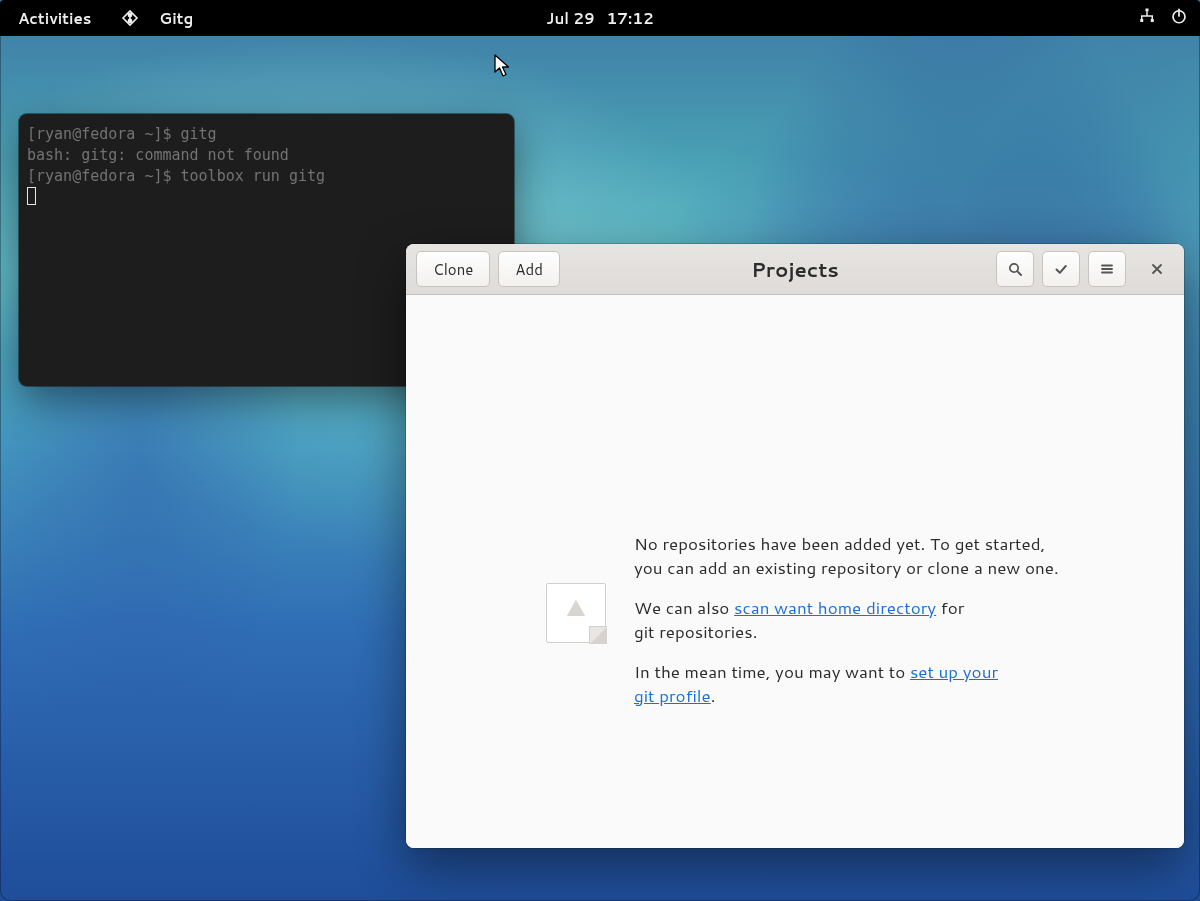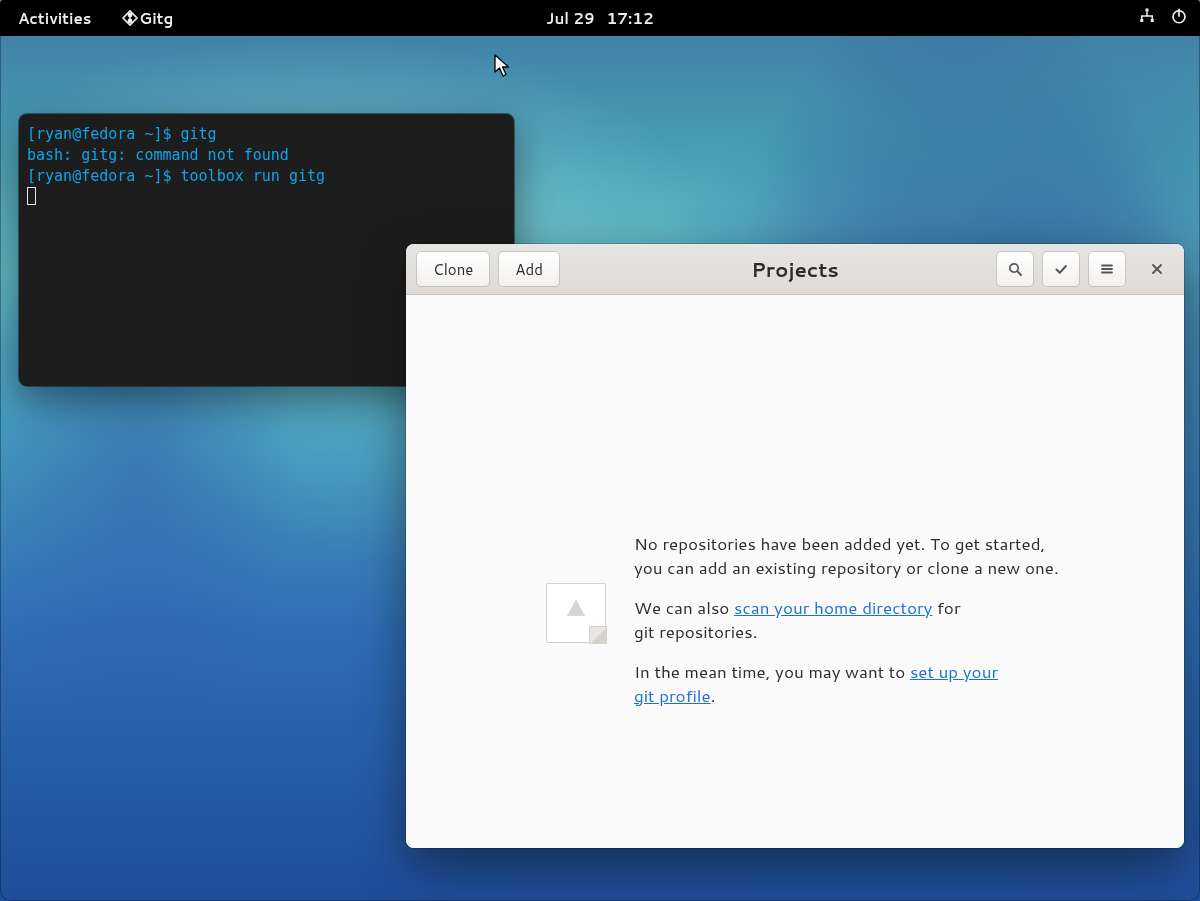--- a/index.html
+++ b/index.html
@@ -24,21 +24,21 @@
     position: absolute; top: 0; left: 0; right: 0; height: 36px;
     background: #000; color: #eee;
     display: flex; align-items: center; justify-content: space-between;
     padding: 0 12px;
     font-size: 15px; font-weight: 600;
     border-top-left-radius: 4px; border-top-right-radius: 4px;
   }
   .topbar-left, .topbar-right { display: flex; align-items: center; gap: 24px; }
   .topbar-center { position:absolute; left:50%; transform:translateX(-50%); display:flex; gap:12px;}
   .topbar .activities { padding: 0 6px; cursor:pointer; }
-  .topbar .app-menu { display:flex; align-items:center; gap:0; cursor:pointer; }
+  .topbar .app-menu { display:flex; align-items:center; gap:20px; cursor:pointer; }
   .topbar .app-menu svg { display:block; }
   .topbar .sys-icons { display:flex; align-items:center; gap:14px; cursor:pointer; }
 
   
   .shell {
     position:absolute; top:0; left:0; right:0; bottom:0;
     border-radius: 10px;
     box-shadow: inset 0 0 0 1px rgba(0,0,0,0.3);
     pointer-events:none;
   }
@@ -72,21 +72,21 @@
   .term-header .title {
     flex:1; color:#ddd; font-size:15px; font-weight:600;
     white-space:nowrap; overflow:hidden; text-overflow:ellipsis;
     margin:0 8px;
   }
   .term-header .close {
     width:34px; height:34px; display:flex; align-items:center; justify-content:center;
     color:#ddd; cursor:pointer; font-size:16px;
   }
   .term-body {
-    padding:10px 8px; color:#0ea5e9; font-family: "DejaVu Sans Mono","Menlo","Consolas",monospace;
+    padding:10px 8px; color:#737373; font-family: "DejaVu Sans Mono","Menlo","Consolas",monospace;
     font-size:15px; line-height:21px; white-space:pre;
   }
   .term-caret {
     display:inline-block; width:9px; height:18px; border:1px solid #e6e6e6; vertical-align:-3px;
   }
 
   
   .gitg {
     position:absolute; left:406px; top:244px; width:778px; height:604px;
     border-radius:8px; overflow:hidden;
@@ -244,21 +244,21 @@
               <svg width="22" height="22" viewBox="0 0 24 24">
                   <path d="M12 3 L22 21 H2 Z" fill="#d9d6d1"></path>
                 </svg>
             </div>
             <div class="fold"></div>
           </div>
         </div>
         <div class="gitg-text">
           <p style="max-width:430px;">No repositories have been added yet. To get started, you can add an existing repository or clone a new one.</p>
           <p style="max-width:340px;">
-            <span>We can also </span><a>scan your home directory</a><span> for git repositories.</span>
+            <span>We can also </span><a>scan want home directory</a><span> for git repositories.</span>
           </p>
           <p style="max-width:380px;">
             <span>In the mean time, you may want to </span><a>set up your git profile</a><span>.</span>
           </p>
         </div>
       </div>
     </div>
   </div>
 
   <div class="cursor">

